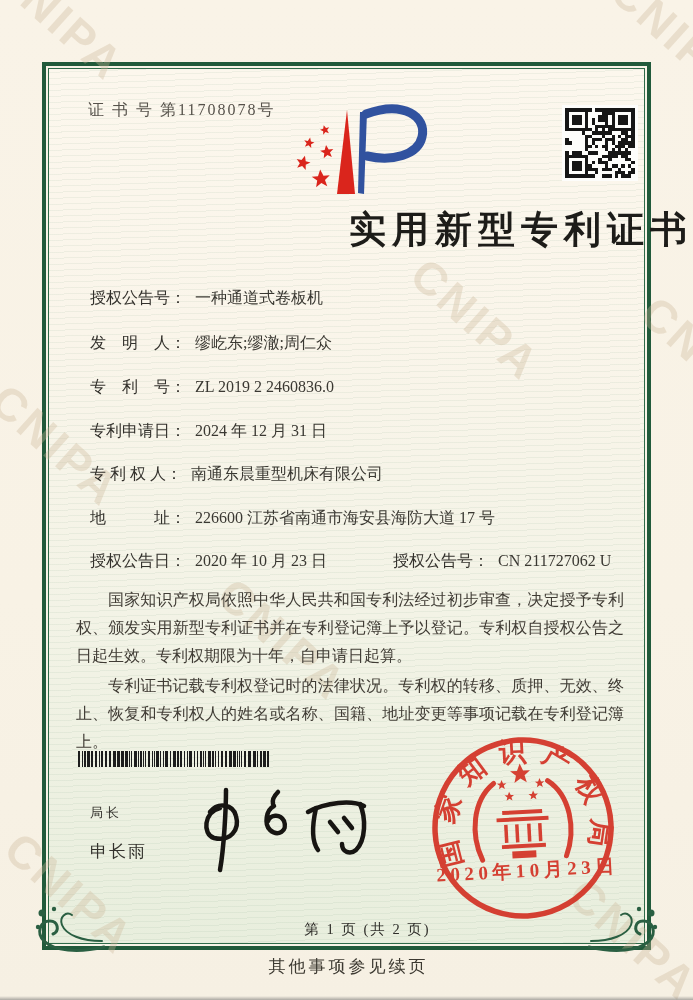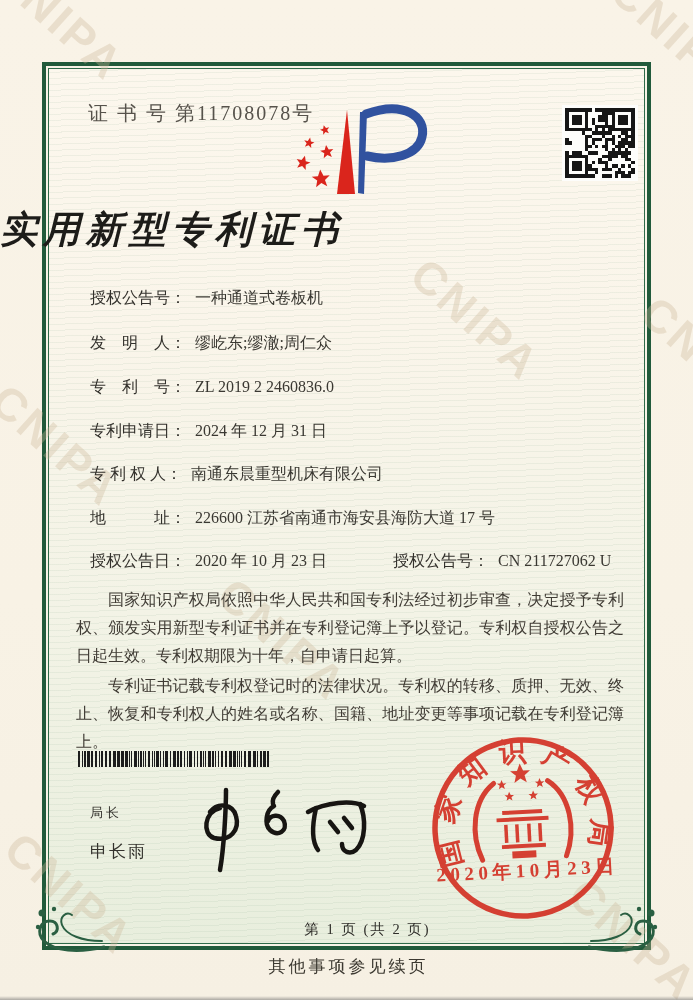--- a/index.html
+++ b/index.html
@@ -15,25 +15,25 @@
         box-shadow:inset 0 0 0 2px #f8f3e7, inset 0 0 0 3px #2f6b4a;
         background:
           repeating-linear-gradient(178deg,rgba(120,160,130,.10) 0 1px,rgba(120,160,130,0) 1px 6px),
           linear-gradient(180deg,#fcf7ed 0%,#faf5ea 30%,#f3f3e6 62%,#e8eedd 100%);}
 
   .wm{position:absolute;z-index:2;font:700 46px "Liberation Sans",sans-serif;
       color:#cdb89a;opacity:.34;letter-spacing:3px;transform:rotate(42deg);
       pointer-events:none;white-space:nowrap;}
 
   .abs{position:absolute;z-index:5;}
-  .cert-no{left:88px;top:100px;font-size:20px;letter-spacing:2px;color:#56524b;text-align:right;}
+  .cert-no{left:88px;top:100px;font-size:16px;letter-spacing:2px;color:#56524b;text-align:right;}
   .qr{left:562px;top:105px;width:76px;height:76px;background:#fdfdfb;padding:0;}
   .logo{left:263px;top:97px;}
-  .title{left:0;right:0;top:205px;text-align:left;font-size:37px;font-weight:700;
-         letter-spacing:6px;color:#1d1c19;font-style:italic;}
+  .title{left:0;right:0;top:205px;text-align:right;font-size:37px;font-weight:700;
+         letter-spacing:6px;color:#1d1c19;}
 
   .row{font-size:16px;color:#36342f;white-space:nowrap;left:90px;}
   .row .lbl{color:#33312c;}
   .row .val{margin-left:9px;color:#3a3832;}
   .row-r{left:393px;}
 
   .paras{left:76px;top:586px;width:548px;font-size:16px;line-height:28px;
          text-align:justify;color:#403c35;}
   .paras p{margin:0;text-indent:2em;}
   .paras p + p{margin-top:2px;}

